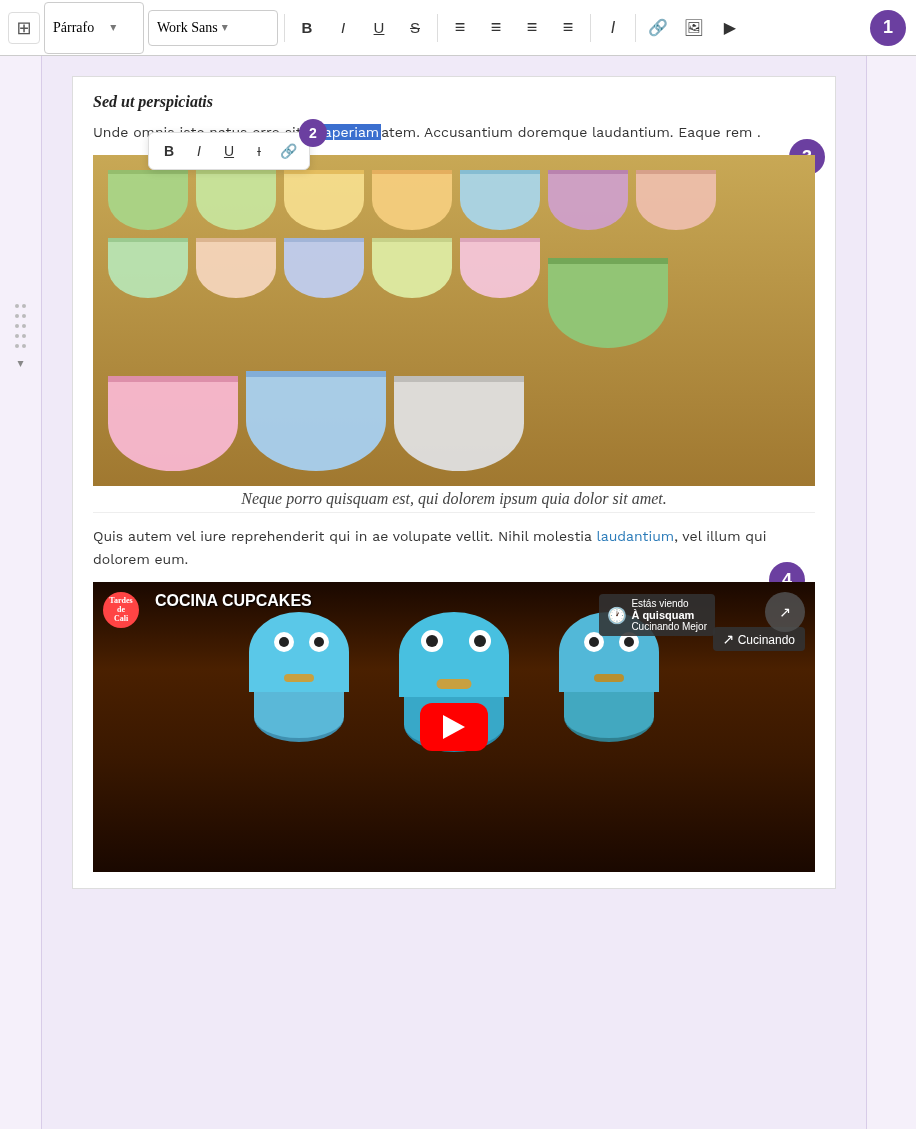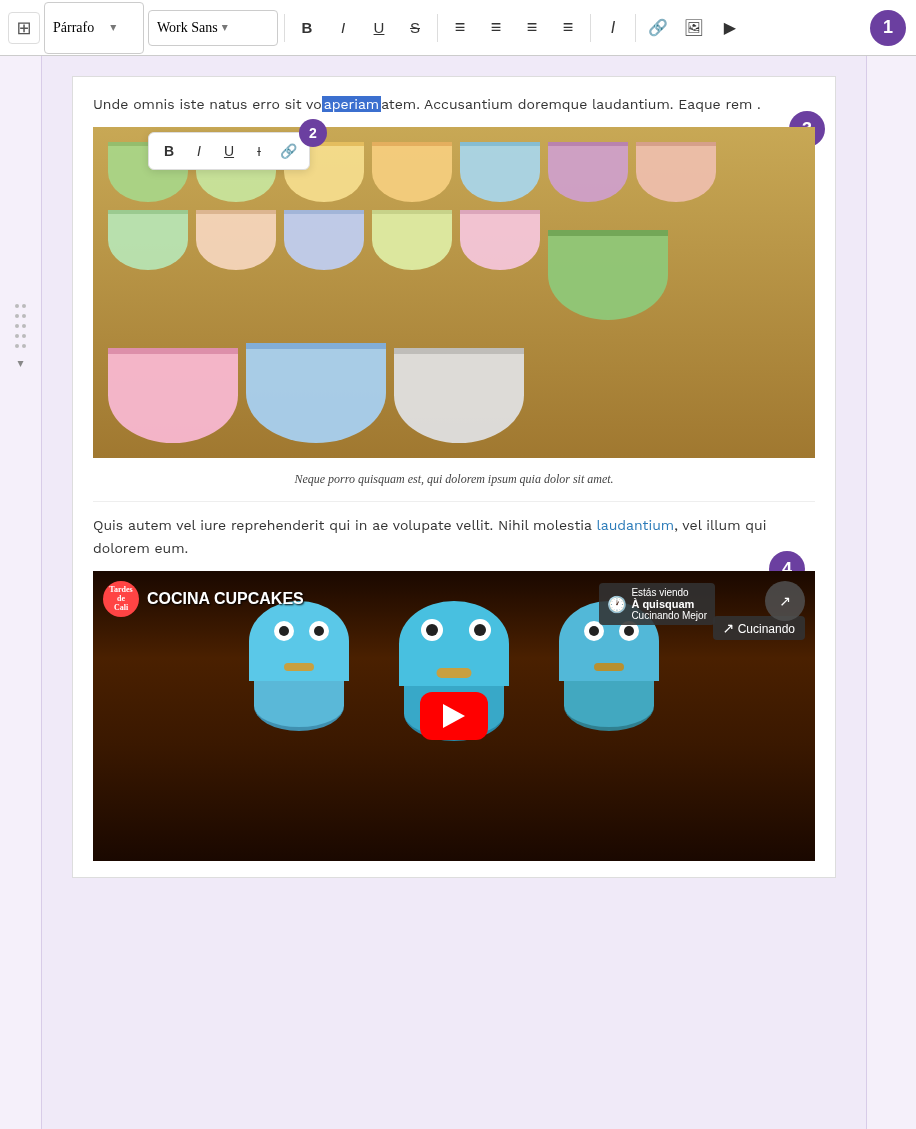--- a/index.html
+++ b/index.html
@@ -240,23 +240,23 @@
 
     .badge-3 {
       position: absolute;
       top: -16px;
       right: -10px;
     }
 
     .image-caption {
       text-align: center;
       font-style: italic;
-      font-size: 12px;
+      font-size: 16px;
       color: #444;
-      padding: 14px 0;
+      padding: 4px 0;
       border-bottom: 1px solid #eee;
       margin-bottom: 12px;
     }
 
     .body-text-2 {
       font-size: 14px;
       line-height: 1.6;
       color: #333;
       font-family: 'Work Sans', sans-serif;
       margin-bottom: 12px;
@@ -305,22 +305,22 @@
       border-style: solid;
       border-width: 12px 0 12px 22px;
       border-color: transparent transparent transparent #fff;
     }
 
     .video-channel-badge {
       position: absolute;
       top: 10px;
       left: 10px;
       display: flex;
-      align-items: center;
-      gap: 8px;
+      align-items: flex-start;
+      gap: 16px;
       z-index: 5;
     }
     .channel-icon {
       width: 36px;
       height: 36px;
       border-radius: 50%;
       background: #ff4444;
       display: flex;
       align-items: center;
       justify-content: center;
@@ -490,20 +490,21 @@
       <button class="inline-btn italic">I</button>
       <button class="inline-btn underline">U</button>
       <button class="inline-btn" style="font-size:13px;text-decoration:line-through;">I</button>
       <button class="inline-btn">🔗</button>
 
       <div class="circle-badge" style="width:28px;height:28px;font-size:14px;position:absolute;right:-18px;top:-14px;">2</div>
     </div>
 
     <div class="editor-block">
 
+      <div class="heading-text">Sed ut perspiciatis</div>
 
       <div class="body-text">
         <span>Unde omnis iste natus erro  sit vo</span><span class="highlight-word">aperiam</span><span>atem. Accusantium doremque laudantium. Eaque rem </span><span>.</span>
       </div>
 
       <div class="image-container" style="position:relative;">
         <div class="badge-3">
           <div class="circle-badge">3</div>
         </div>
 

